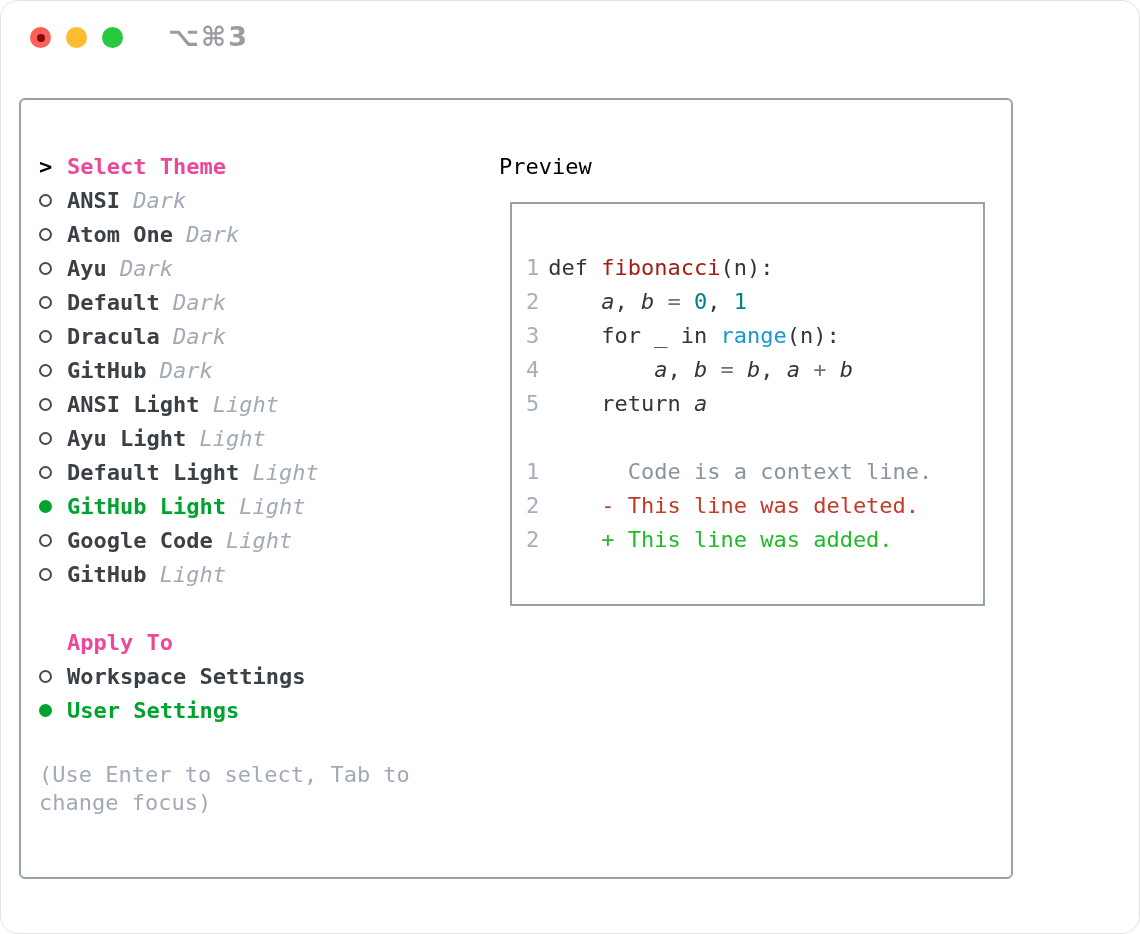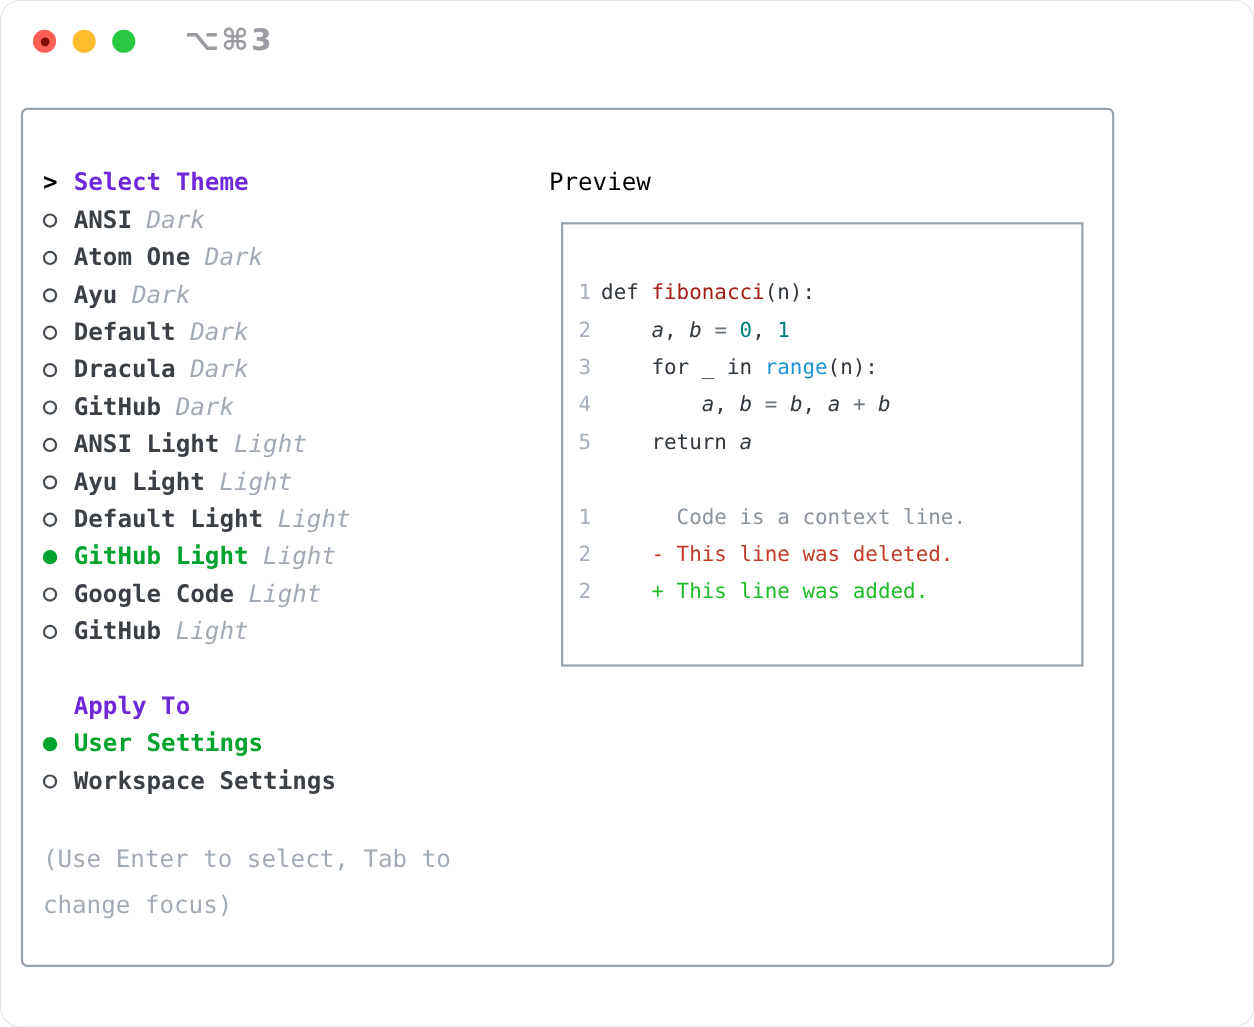--- a/index.html
+++ b/index.html
@@ -32,34 +32,34 @@
     border:2px solid var(--border); border-radius:6px; background:#fff;
   }
   
   .left-col{position:absolute; left:18px; top:49px; width:430px;}
   .row{display:flex; align-items:center; height:34px; font-size:22px; white-space:pre;}
   .marker{width:28px; flex:0 0 28px; display:flex; align-items:center;}
   .prompt{color:#000; font-weight:bold; font-size:22px;}
   .radio{width:13px; height:13px; border-radius:50%; border:2px solid #454b52; display:inline-block;}
   .radio.on{background:var(--accent); border-color:var(--accent);}
   .row .name{color:var(--text);font-weight:bold;}
-  .row.header .name{color:#6d28d9; font-weight:bold;}
+  .row.header .name{color:#ec4899; font-weight:bold;}
   .row.selected .name{color:var(--accent);text-align:right;}
   .variant{color:var(--muted);font-style:italic;}
   .spacer{height:34px;}
-  .hint{width:420px; font-size:22px; line-height:42px; color:var(--muted); margin-top:0;}
+  .hint{width:420px; font-size:22px; line-height:28px; color:var(--muted); margin-top:0;}
   
   .preview-label{position:absolute; left:478px; top:49px; height:34px; display:flex; align-items:center;
     font-size:22px; font-weight:normal; color:#000;}
   .preview-box{
     position:absolute; left:489px; top:102px; width:475px; height:404px;
     border:2px solid var(--border); background:#fff; overflow:hidden;
   }
   .pv-lines{padding:51px 0 0 14px;}
-  .cl{height:34px; white-space:pre; font-size:19px; color:var(--code);}
+  .cl{height:34px; white-space:pre; font-size:22px; color:var(--code);}
   .gut{display:inline-block; width:1ch; text-align:right; color:var(--gutter); margin-right:9px;}
   .tok-plain{color:var(--code);}
   .tok-fname{color:var(--fname);}
   .tok-var{color:var(--code); font-style:italic;}
   .tok-num{color:var(--num);}
   .tok-builtin{color:var(--builtin);}
   .tok-op{color:#6a737d;}
   .tok-ctx{color:var(--ctx);}
   .tok-del{color:var(--deleted);}
   .tok-add{color:var(--added);}
@@ -96,22 +96,22 @@
           <div class="row selected"><span class="marker"><span class="radio on"></span></span><span class="name">GitHub Light</span><span class="variant"> Light</span></div>
           <div class="row"><span class="marker"><span class="radio"></span></span><span class="name">Google Code</span><span class="variant"> Light</span></div>
           <div class="row"><span class="marker"><span class="radio"></span></span><span class="name">GitHub</span><span class="variant"> Light</span></div>
         </div>
       <div class="spacer"></div>
       <div class="row header">
         <span class="marker"></span>
         <span class="name">Apply To</span>
       </div>
       <div id="apply-list">
+          <div class="row"><span class="marker"><span class="radio"></span></span><span class="name">Workspace Settings</span></div>
           <div class="row selected"><span class="marker"><span class="radio on"></span></span><span class="name">User Settings</span></div>
-          <div class="row"><span class="marker"><span class="radio"></span></span><span class="name">Workspace Settings</span></div>
         </div>
       <div class="spacer"></div>
       <p class="hint">(Use Enter to select, Tab to change focus)</p>
     </div>
 
     <div class="preview-label">Preview</div>
     <div class="preview-box">
       <div class="pv-lines" id="pv-lines">
           <div class="cl"><span class="gut">1</span><span class="tok-plain">def </span><span class="tok-fname">fibonacci</span><span class="tok-plain">(n):</span></div>
           <div class="cl"><span class="gut">2</span><span class="tok-plain">    </span><span class="tok-var">a</span><span class="tok-plain">, </span><span class="tok-var">b</span><span class="tok-plain"> </span><span class="tok-op">=</span><span class="tok-plain"> </span><span class="tok-num">0</span><span class="tok-plain">, </span><span class="tok-num">1</span></div>

